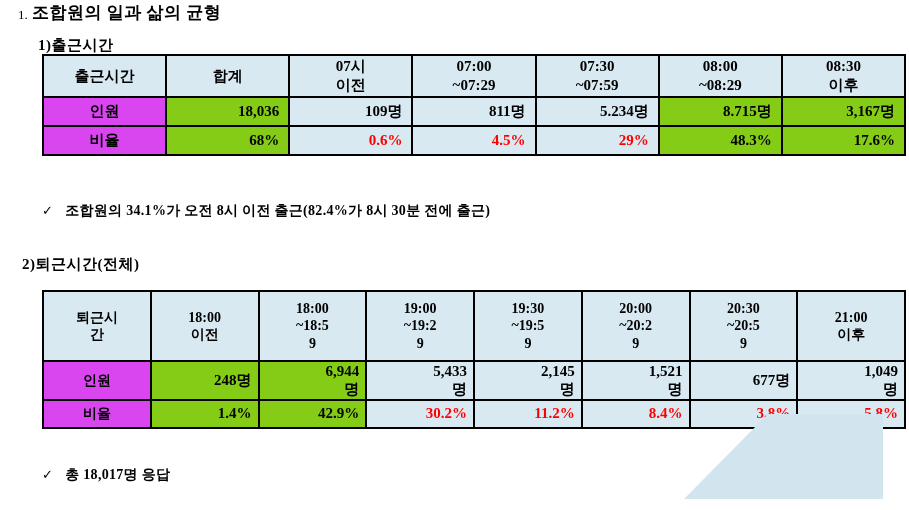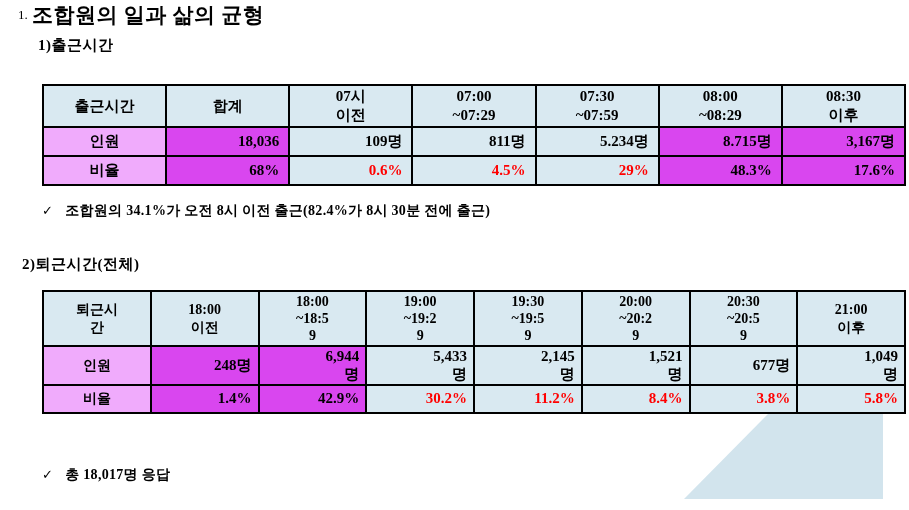--- a/index.html
+++ b/index.html
@@ -16,21 +16,21 @@
   
   .title-number {
     position: absolute;
     left: 18px; top: 7px;
     font-size: 13px;
   }
   .page-title {
     position: absolute;
     left: 32px; top: 1px;
     margin: 0;
-    font-size: 21px;
+    font-size: 17px;
     font-weight: bold;
     letter-spacing: 0.5px;
   }
   .section-heading {
     position: absolute;
     font-size: 15px;
     font-weight: bold;
     letter-spacing: 0.5px;
   }
   #sec1-heading { left: 38px; top: 36px; }
@@ -38,54 +38,54 @@
 
   
   table.data-table {
     position: absolute;
     left: 42px;
     width: 864px;
     border-collapse: collapse;
     table-layout: fixed;
     font-weight: bold;
   }
-  #table-commute-in  { top: 84px; }
+  #table-commute-in  { top: 54px; }
   #table-commute-out { top: 290px; }
 
   .data-table th, .data-table td {
     border: 2px solid var(--table-border, #000000);
     white-space: pre-line;
     vertical-align: middle;
     padding: 0;
     overflow: hidden;
   }
   #table-commute-in  { font-size: 15px; line-height: 1.25; }
   #table-commute-out { font-size: 14px; line-height: 1.22; }
   #table-commute-in  td { font-size: 15px; }
   #table-commute-out td { font-size: 15px; }
 
   #table-commute-in  tr.hdr-row { height: 42px; }
   #table-commute-in  tr.body-row { height: 29px; }
-  #table-commute-out tr.hdr-row { height: 55px; }
+  #table-commute-out tr.hdr-row { height: 70px; }
   #table-commute-out tr.people-row { height: 38px; }
   #table-commute-out tr.ratio-row { height: 28px; }
 
   .hdr-row th {
     background: var(--cell-highlight-blue, #d9e9f1);
     text-align: center;
     font-weight: bold;
   }
   .row-label {
-    background: #f0abfc;
+    background: #d946ef;
     text-align: center;
   }
   .data-table td {
     text-align: right;
     padding-right: 9px;
-    background: #d946ef;
+    background: #84cc16;
   }
   #table-commute-out td { padding-right: 6px; }
   td.hl { background: var(--cell-highlight-blue, #d9e9f1); padding-left: 32px; }
   td.red { color: var(--highlight-red, #ff0000); }
 
   
   .note {
     position: absolute;
     left: 42px;
     font-size: 14px;

